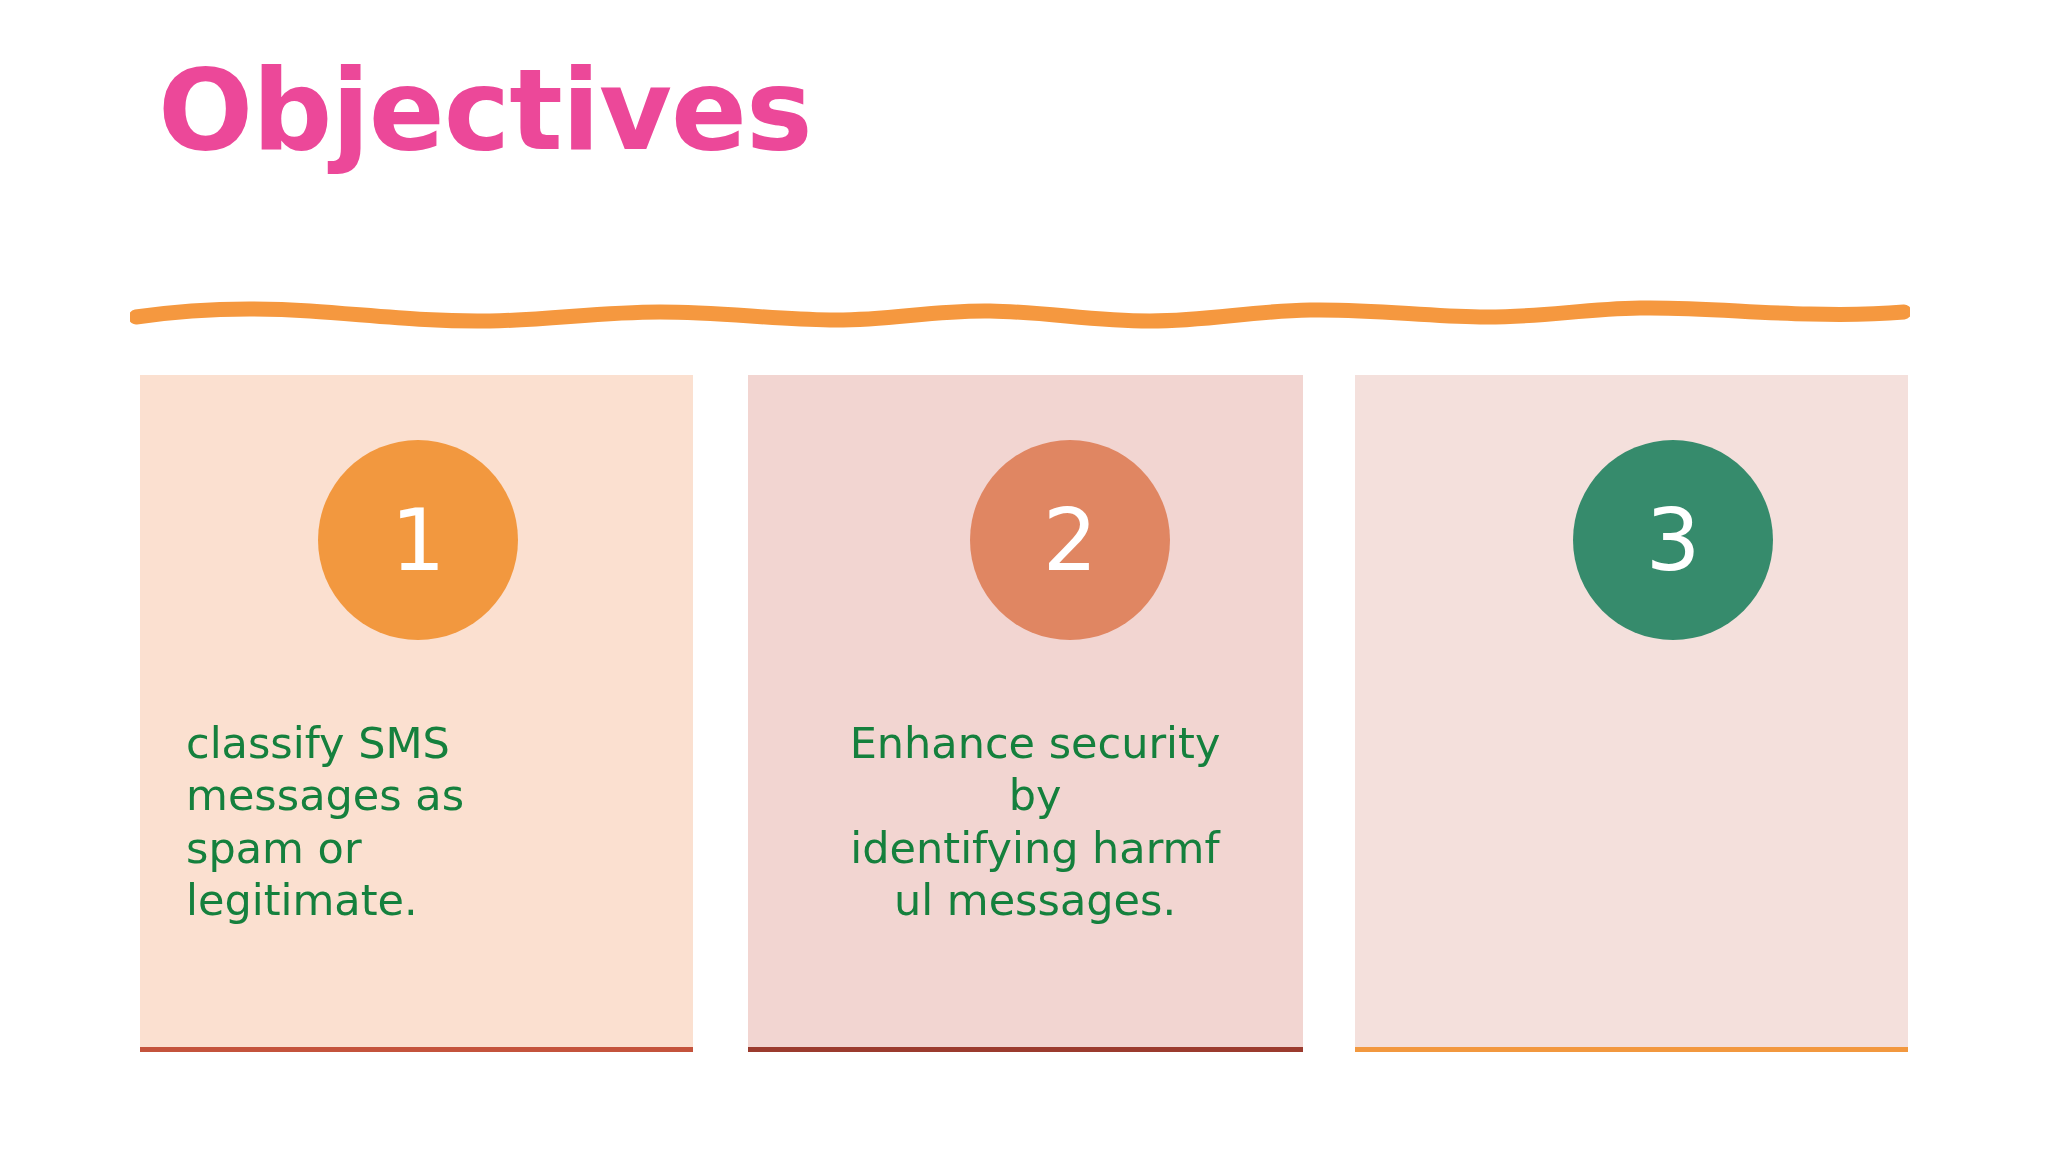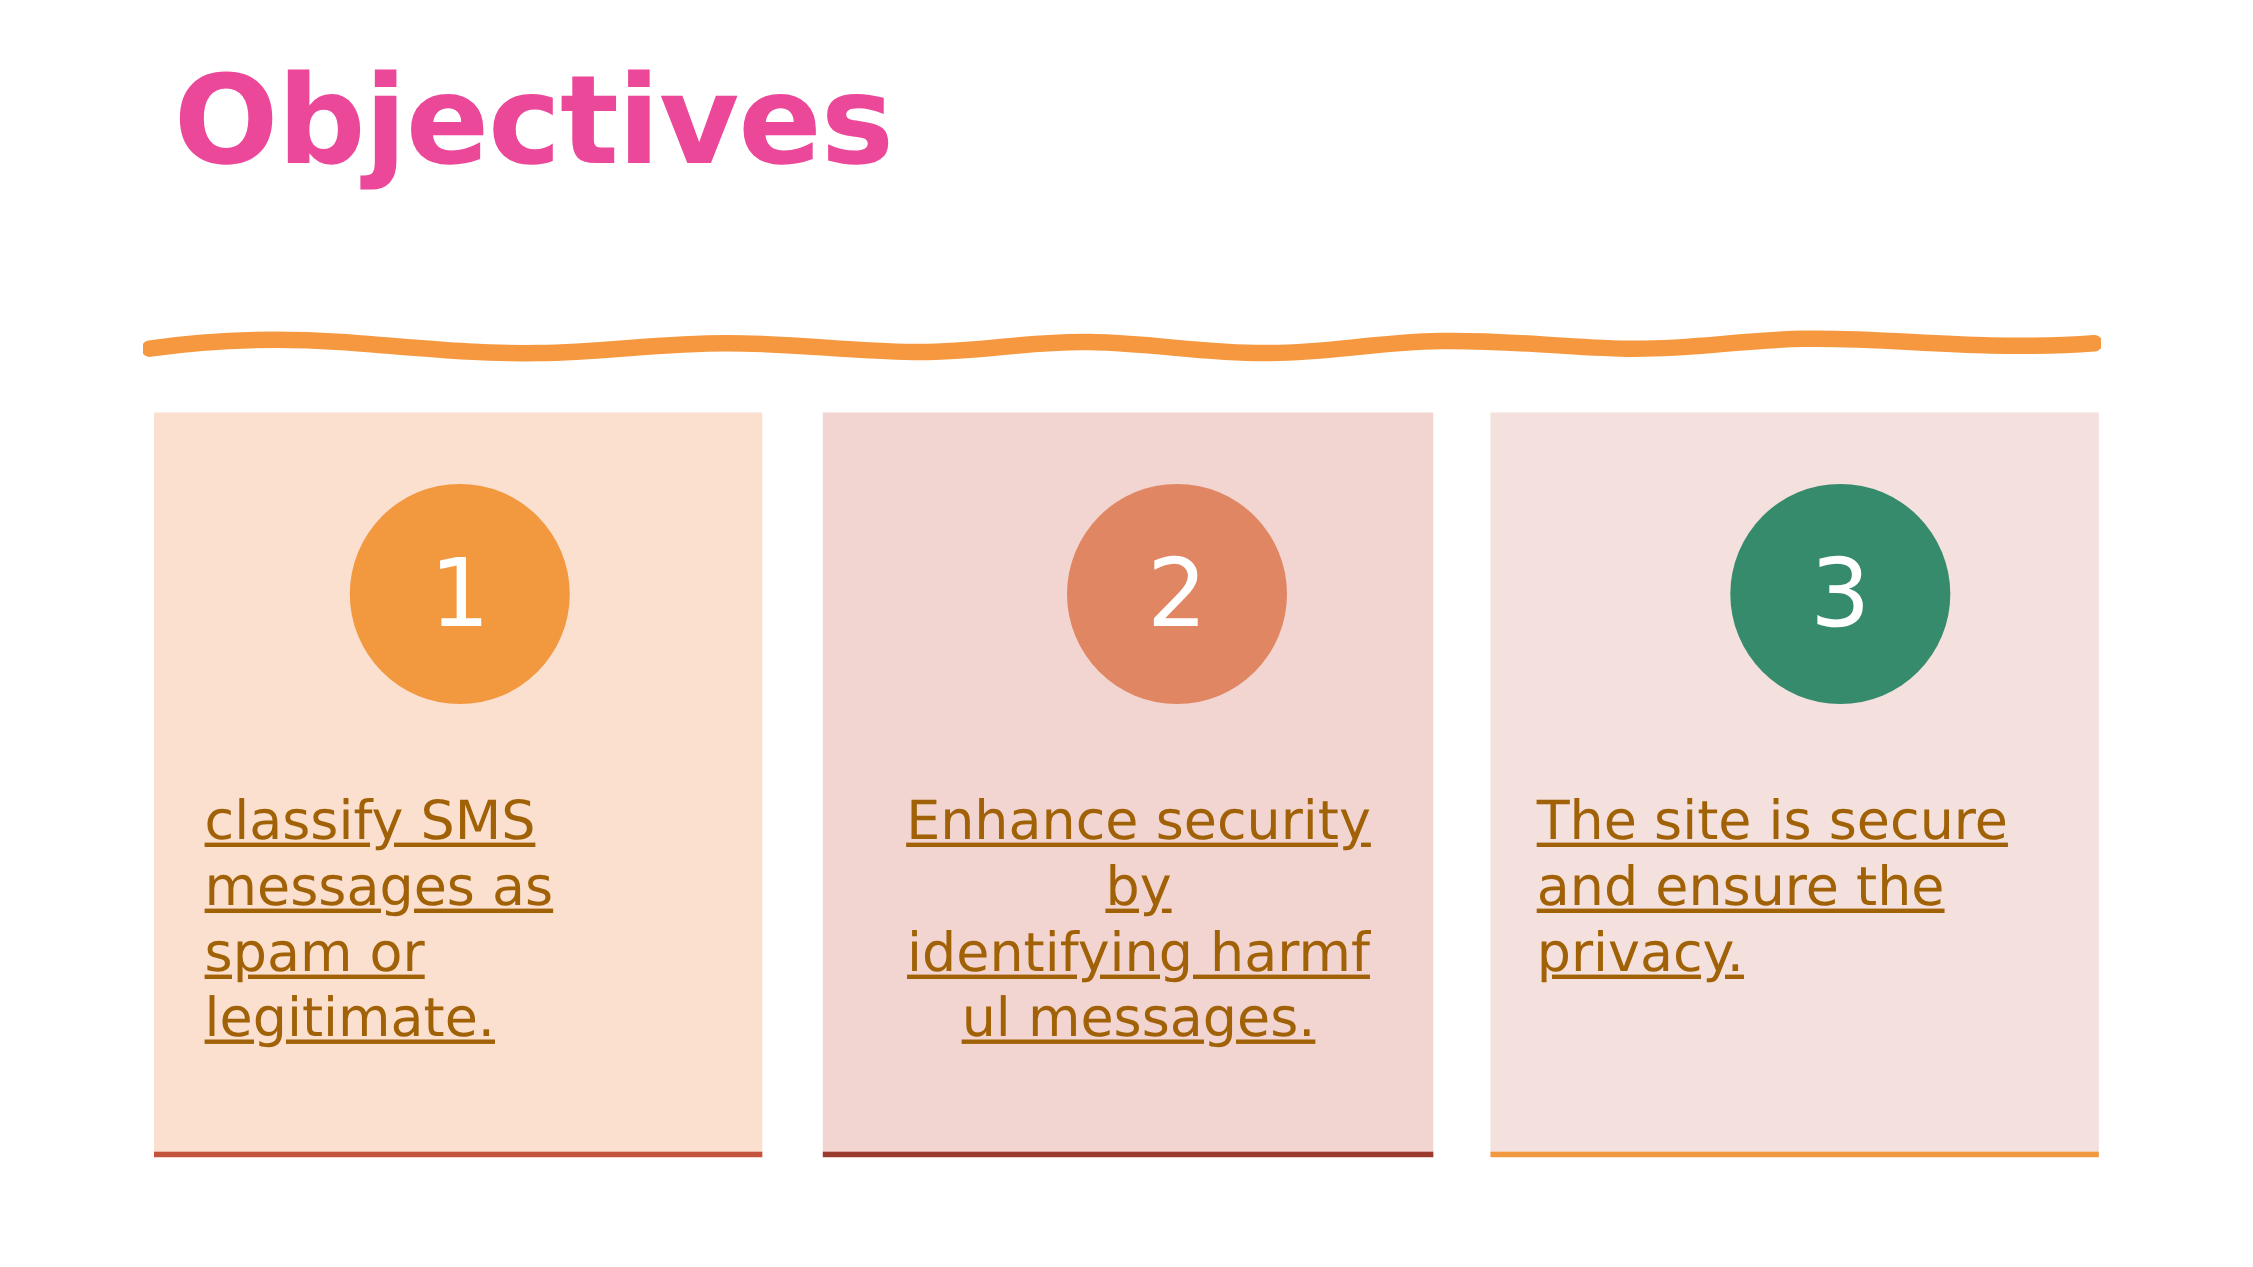--- a/index.html
+++ b/index.html
@@ -71,26 +71,25 @@
     color: #ffffff;
     line-height: 1;
   }
   .card-1 .badge { left: 178px; background: #F2983F; }
   .card-2 .badge { left: 222px; background: #E08662; }
   .card-3 .badge { left: 218px; background: #368B6C; }
 
   .card-body {
     position: absolute;
     top: 342px;
-    font-size: 49px;
+    font-size: 43px;
     line-height: 1.22;
-    color: #a16207;
+    color: #15803d;
     font-weight: 400;
     white-space: pre-line;
-    text-decoration: underline;
   }
   .card-1 .card-body { left: 46px;  width: 480px; }
   .card-2 .card-body { left: 42px;  width: 490px; text-align: center; }
   .card-3 .card-body { left: 42px;  width: 490px; }
 </style>
 </head>
 <body>
 
 <div class="slide-title">Objectives</div>
 
@@ -124,18 +123,15 @@
   <div class="card card-2">
     <div class="badge">2</div>
     <div class="card-body">Enhance security
 by
 identifying harmf
 ul messages.</div>
   </div>
 
   <div class="card card-3">
     <div class="badge">3</div>
-    <div class="card-body">The site is secure
-and ensure the
-privacy.</div>
   </div>
 
 </div>
 
 </body></html>

